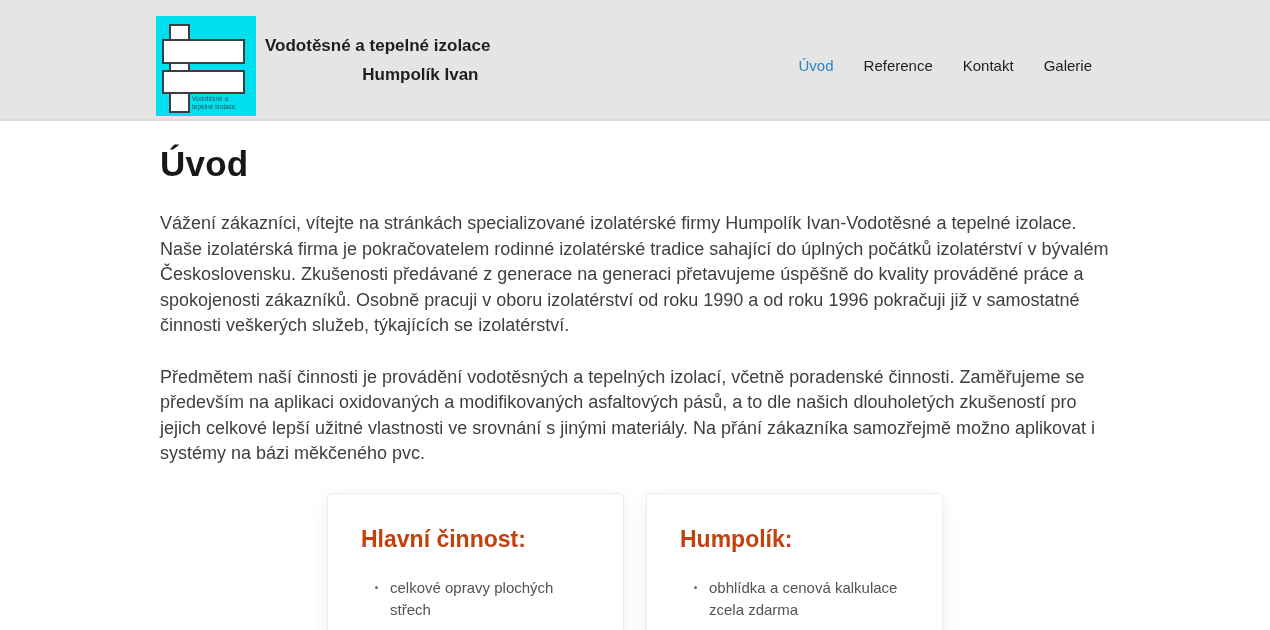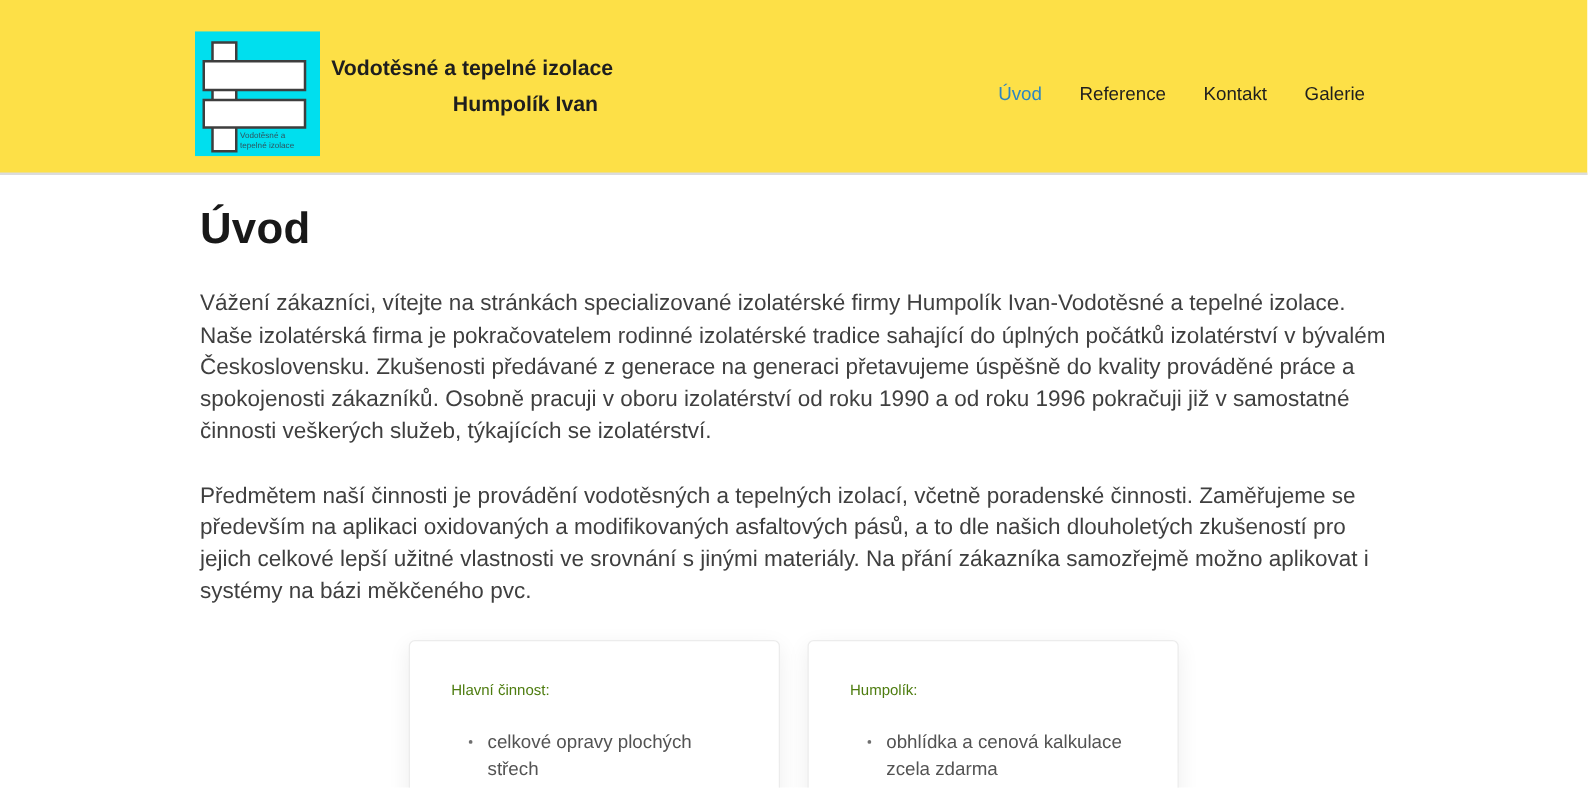--- a/index.html
+++ b/index.html
@@ -6,25 +6,25 @@
   html, body { margin: 0; padding: 0; }
   body {
     width: 1270px; height: 630px; overflow: hidden;
     background: #ffffff;
     font-family: "Liberation Sans", sans-serif;
     color: #3f3f3f;
   }
 
   
   .site-header {
-    height: 140px;
+    height: 121px;
     display: flex; align-items: center;
     padding: 12px 178px 0 156px;
     border-bottom: 2px solid #dcdcdc;
-    background: #fde047;
+    background: #e5e5e5;
   }
   .branding { display: flex; align-items: center; cursor: pointer; }
   .logo { width: 100px; height: 100px; display: block; }
   .site-titles { margin-left: 9px; }
   .site-title, .site-subtitle {
     font-size: 17px; font-weight: 700; color: #1e1e1e; line-height: 1;
   }
   .site-title { margin: 0 0 12px; }
   .site-subtitle { margin: 12px; text-align: right; }
 
@@ -48,21 +48,21 @@
   
   .cards { display: flex; justify-content: center; gap: 22px; margin-top: 15px; }
   .card {
     width: 297px; min-height: 280px;
     background: #fff;
     border: 1px solid #ececec; border-radius: 5px;
     box-shadow: 0 5px 18px rgba(0,0,0,0.07);
     padding: 32px 28px 40px 33px;
   }
   .card h2 {
-    font-size: 12px; font-weight: 400; color: #4d7c0f; margin: 0 0 24px;
+    font-size: 23px; font-weight: 700; color: #c2410c; margin: 0 0 24px;
   }
   .card ul { list-style: none; margin: 0; padding: 0 0 0 12px; }
   .card li {
     position: relative; padding-left: 17px;
     font-size: 15px; line-height: 22px; color: #535353;
     margin-bottom: 7px;
   }
   .card li::before {
     content: ""; position: absolute; left: 2px; top: 9px;
     width: 3px; height: 3px; border-radius: 50%; background: #6f6f6f;

